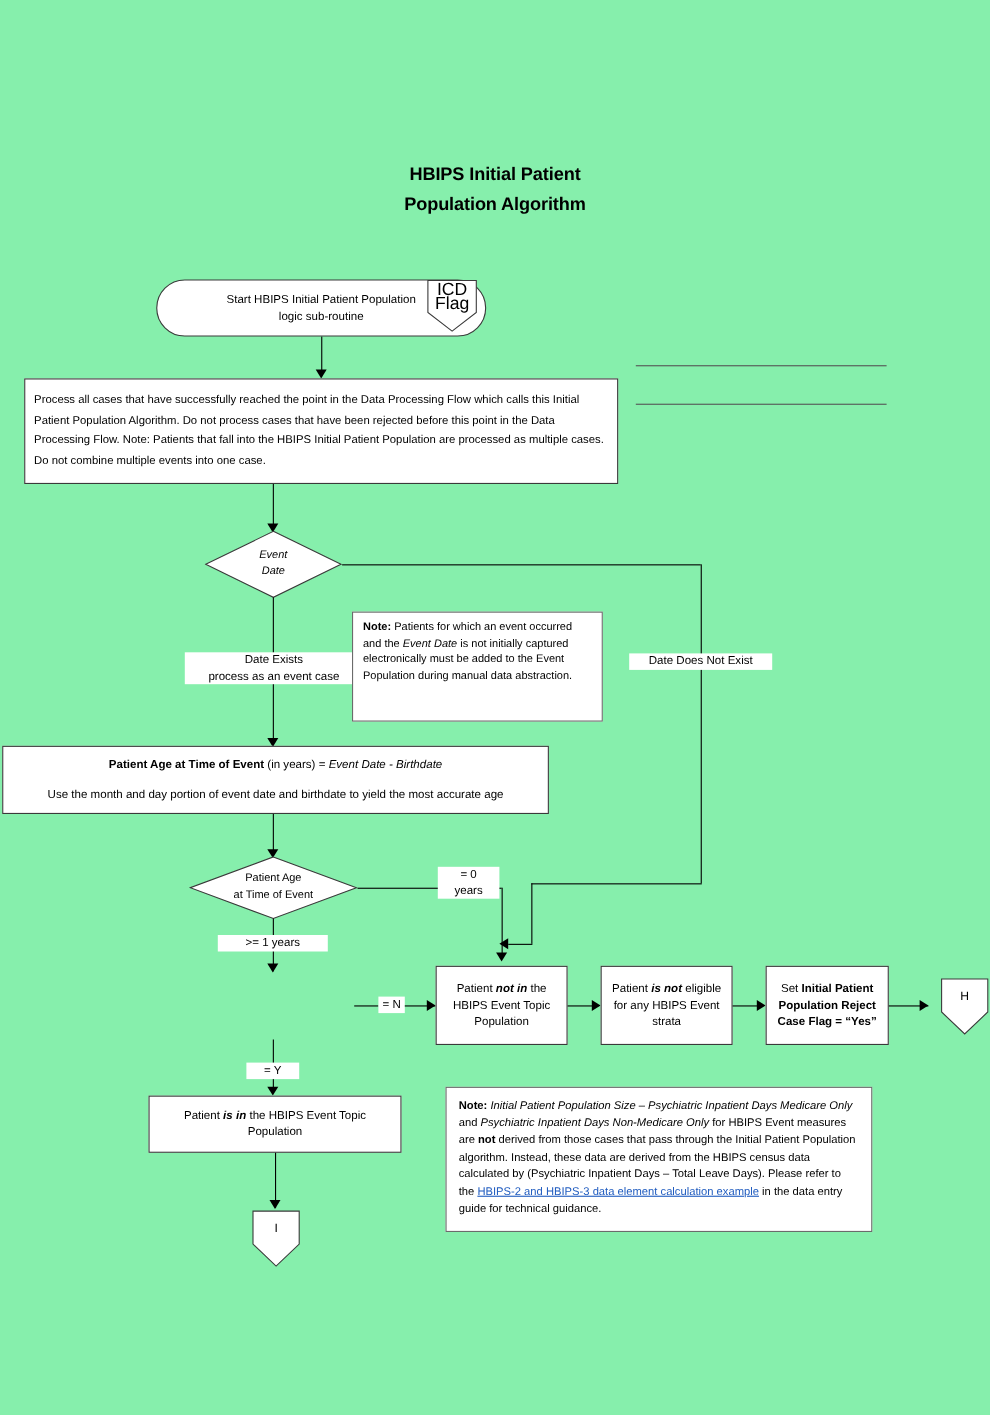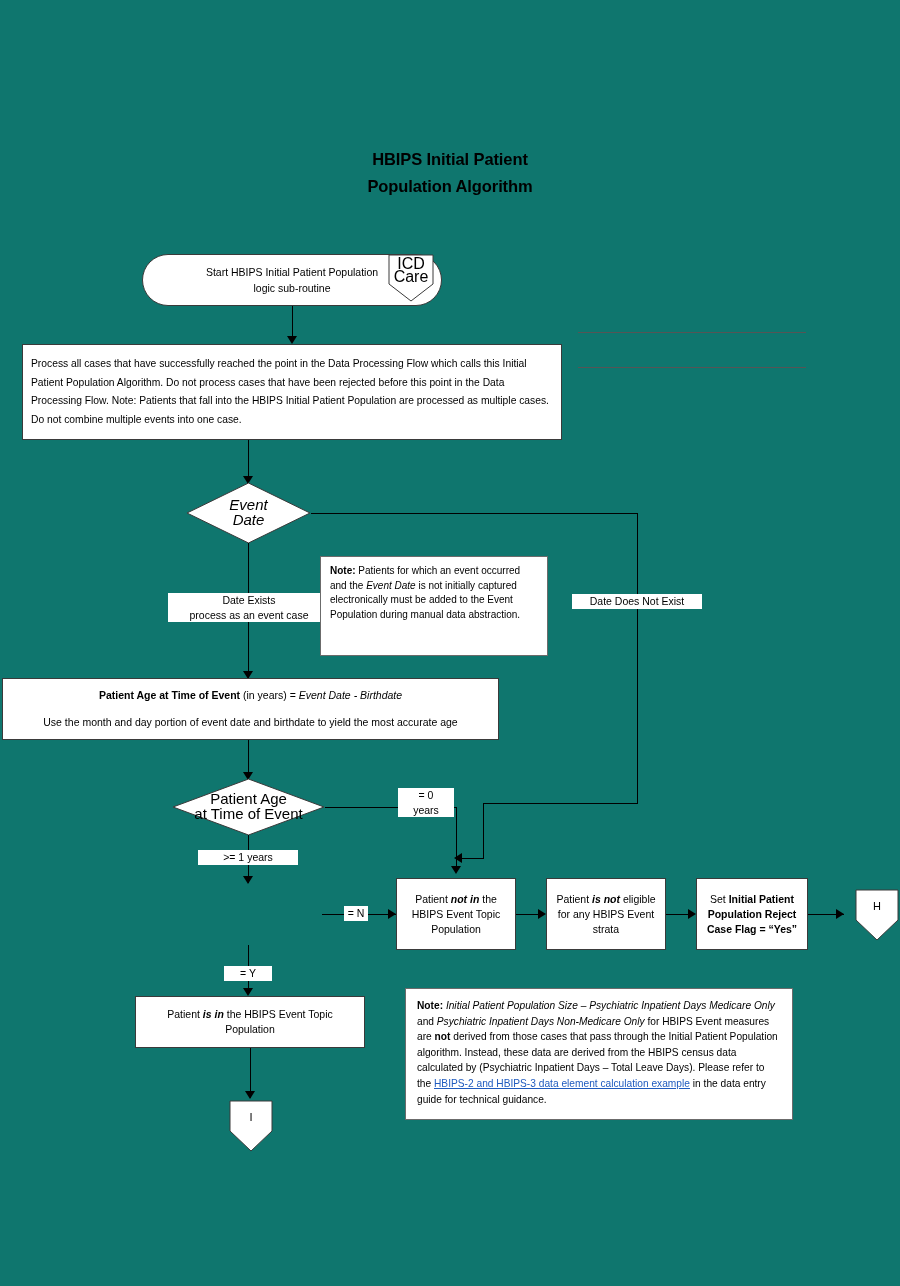--- a/index.html
+++ b/index.html
@@ -9,21 +9,21 @@
   }
   body {
     font-family: "Liberation Sans", sans-serif;
     color: #000000;
   }
   #page {
     position: relative;
     width: 900px;
     height: 1286px;
     overflow: hidden;
-    background: #0f766e;
+    background: #86efac;
   }
   .abs { position: absolute; box-sizing: border-box; }
 
   
   .title {
     left: 0; top: 146px; width: 900px;
     text-align: center;
     font-size: 16.5px;
     font-weight: bold;
     line-height: 27px;
@@ -58,21 +58,21 @@
     line-height: 16px;
   }
 
   
   .diamond-wrap { }
   .diamond-wrap svg { display: block; }
   .diamond-label {
     position: absolute;
     left: 0; right: 0;
     text-align: center;
-    font-size: 15px;
+    font-size: 10px;
     line-height: 14.5px;
     pointer-events: none;
   }
   .ital { font-style: italic; }
   .bld  { font-weight: bold; }
 
   
   .pentagon-wrap svg { display: block; }
   .pentagon-label {
     position: absolute;
@@ -168,21 +168,21 @@
       <div>logic sub-routine</div>
     </div>
   </div>
 
   <div class="abs pentagon-wrap" style="left:388px; top:254px; width:46px; height:48px;">
     <svg width="46" height="48" viewBox="0 0 46 48">
       <polygon points="1,1 45,1 45,30 23,47 1,30" fill="#ffffff" stroke="#3a3a3a" stroke-width="1"></polygon>
     </svg>
     <div class="pentagon-label two">
       <div>ICD</div>
-      <div>Care</div>
+      <div>Flag</div>
     </div>
   </div>
 
   <div class="abs vline" style="left:292px; top:306px; height:32px;"></div>
   <div class="abs arrow-down" style="left:287px; top:336px;"></div>
 
   <div class="abs box box-left" style="left:22px; top:344px; width:540px; height:96px;">
     <div style="font-size:10.3px; line-height:18.5px;">Process all cases that have successfully reached the point in the Data Processing Flow which calls this Initial Patient Population Algorithm.  Do not process cases that have been rejected before this point in the Data Processing Flow. Note: Patients that fall into the HBIPS Initial Patient Population are processed as multiple cases.  Do not combine multiple events into one case.</div>
   </div>
 

